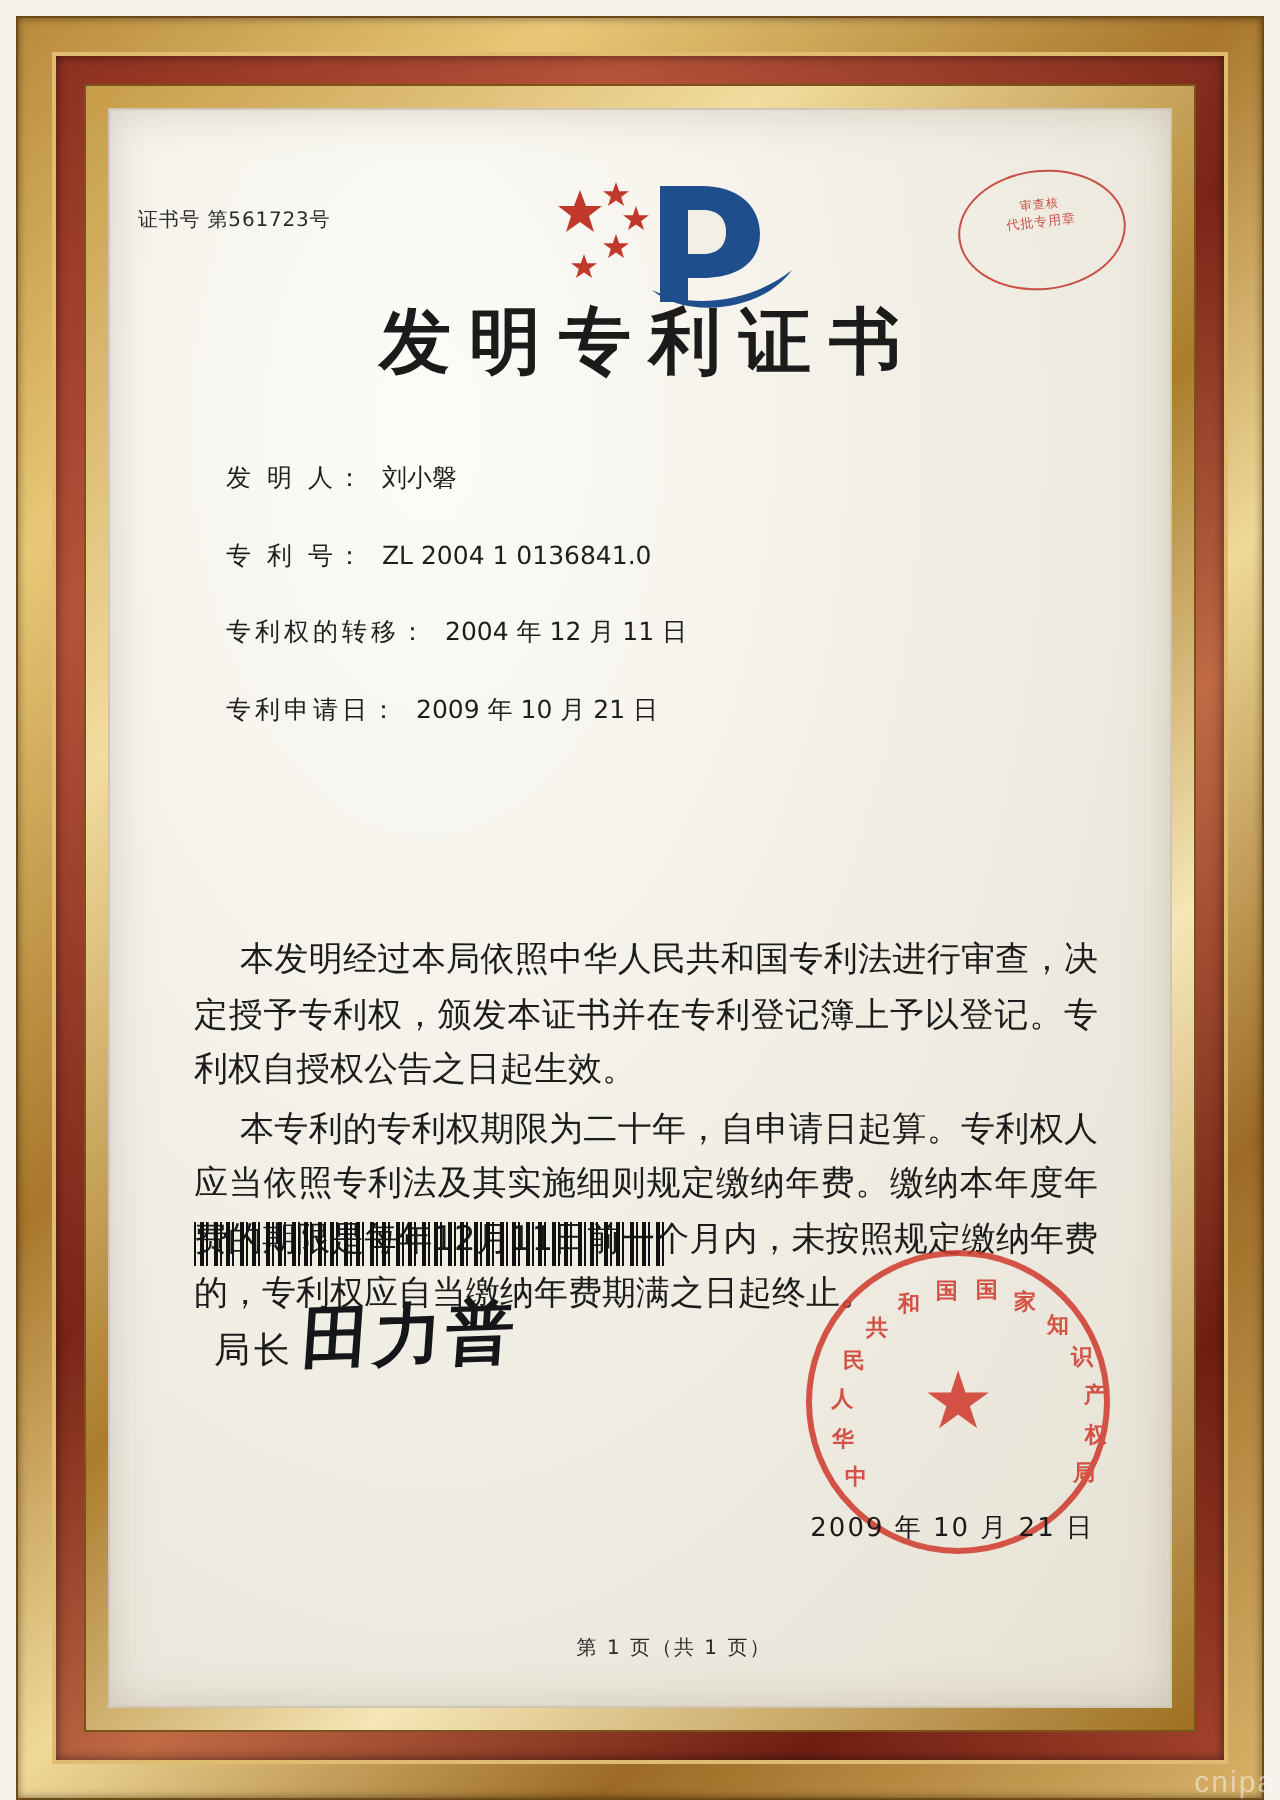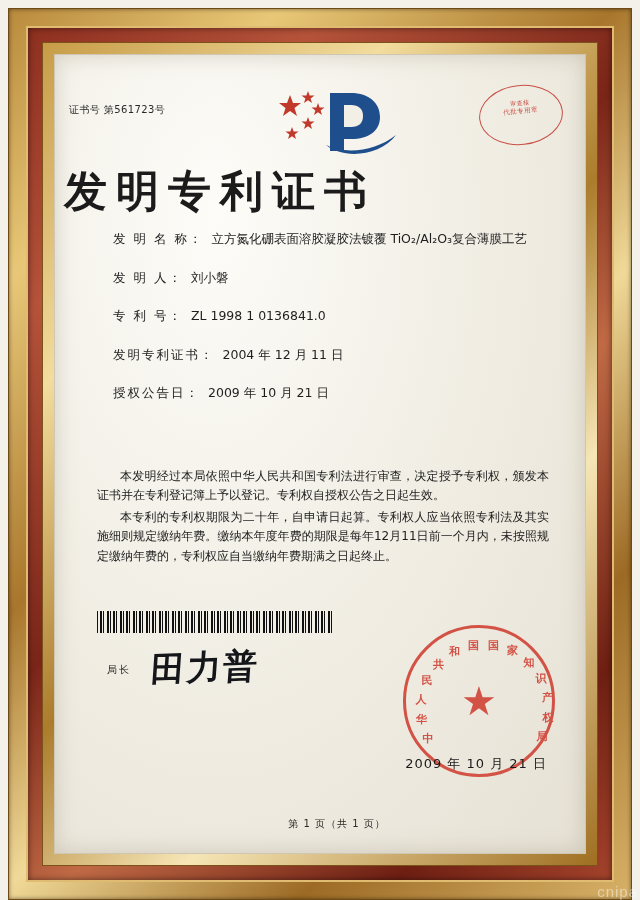--- a/index.html
+++ b/index.html
@@ -84,26 +84,26 @@
     position: absolute;
     left: 50%;
     top: 34px;
     transform: translateX(-50%);
     width: 180px; height: 66px;
   }
   .emblem svg { display: block; }
 
   .main-title {
     position: absolute;
-    top: 108px;
+    top: 92px;
     left: 0; right: 0;
-    text-align: left;
+    text-align: center;
     font-family: "DejaVu Serif", serif;
     font-weight: bold;
-    font-size: 43px;
+    font-size: 36px;
     letter-spacing: 9px;
     color: #1b1b1b;
     text-indent: 9px;
   }
 
   .top-seal {
     position: absolute;
     right: 22px; top: 30px;
     width: 84px; height: 60px;
     border: 1.5px solid #c2342b;
@@ -129,21 +129,21 @@
     font-family: "DejaVu Sans", sans-serif;
   }
   .field-row { margin-bottom: 26px; white-space: nowrap; }
   .field-label { letter-spacing: 2px; }
   .field-value { margin-left: 8px; }
 
   .body-text {
     position: absolute;
     left: 42px; right: 36px;
     top: 412px;
-    font-size: 12px;
+    font-size: 17px;
     line-height: 1.62;
     color: #1c1c1c;
     text-align: justify;
   }
   .body-text p { margin: 0 0 2px 0; text-indent: 23px; }
 
   .barcode {
     position: absolute;
     left: 42px;
     top: 556px;
@@ -153,21 +153,21 @@
         #111 0 1px, transparent 1px 3px,
         #111 3px 5px, transparent 5px 6px,
         #111 6px 7px, transparent 7px 10px,
         #111 10px 12px, transparent 12px 13px);
   }
 
   .director {
     position: absolute;
     left: 52px;
     top: 608px;
-    font-size: 10px;
+    font-size: 18px;
     color: #1a1a1a;
     letter-spacing: 2px;
   }
   .signature {
     position: absolute;
     left: 96px;
     top: 590px;
     font-family: "DejaVu Serif", serif;
     font-size: 34px;
     font-weight: bold;
@@ -271,33 +271,30 @@
 
     <div class="top-seal">
       <div class="l1">审查核</div>
       <div class="l2">代批专用章</div>
     </div>
 
     <div class="main-title">发明专利证书</div>
 
     <div class="fields">
       <div class="field-row">
-        <span class="field-label">发 明 名 称：</span><span class="field-value">立方氮化硼表面溶胶凝胶法镀覆 TiO₂/Al₂O₃复合薄膜工艺</span>
+        <span class="field-label">发 明 人：</span><span class="field-value">刘小磐</span>
       </div>
       <div class="field-row">
-        <span class="field-label">发 明 人：</span><span class="field-value">刘小磐</span>
+        <span class="field-label">专 利 号：</span><span class="field-value">ZL 2004 1 0136841.0</span>
       </div>
       <div class="field-row">
-        <span class="field-label">专 利 号：</span><span class="field-value">ZL 1998 1 0136841.0</span>
+        <span class="field-label">专利权的转移：</span><span class="field-value">2004 年 12 月 11 日</span>
       </div>
       <div class="field-row">
-        <span class="field-label">发明专利证书：</span><span class="field-value">2004 年 12 月 11 日</span>
-      </div>
-      <div class="field-row">
-        <span class="field-label">授权公告日：</span><span class="field-value">2009 年 10 月 21 日</span>
+        <span class="field-label">专利申请日：</span><span class="field-value">2009 年 10 月 21 日</span>
       </div>
     </div>
 
     <div class="body-text">
       <p>本发明经过本局依照中华人民共和国专利法进行审查，决定授予专利权，颁发本证书并在专利登记簿上予以登记。专利权自授权公告之日起生效。</p>
       <p>本专利的专利权期限为二十年，自申请日起算。专利权人应当依照专利法及其实施细则规定缴纳年费。缴纳本年度年费的期限是每年12月11日前一个月内，未按照规定缴纳年费的，专利权应自当缴纳年费期满之日起终止。</p>
     </div>
 
     <div class="barcode"></div>
 

